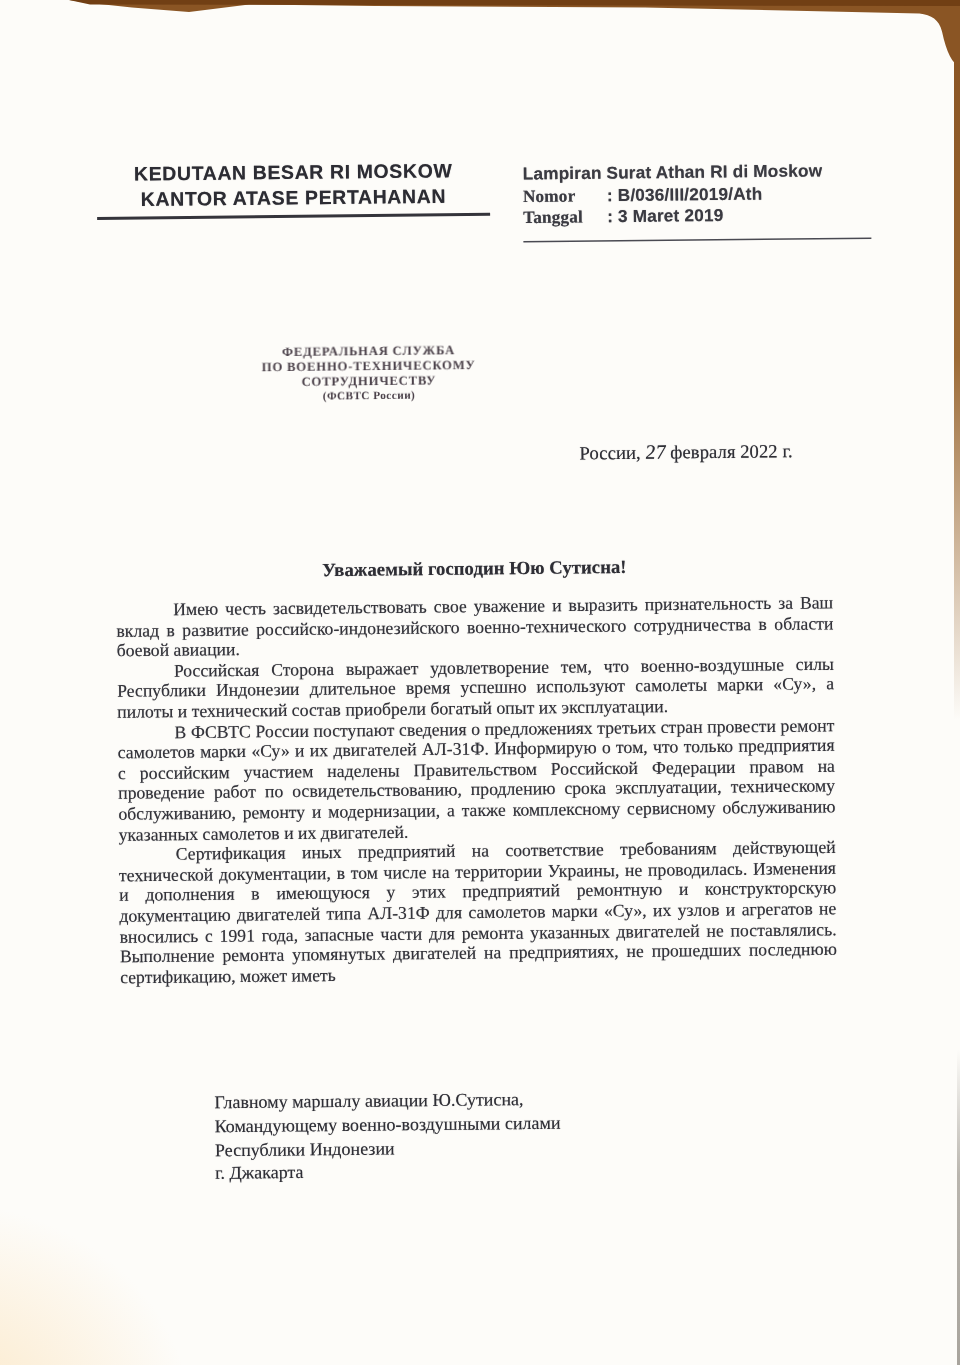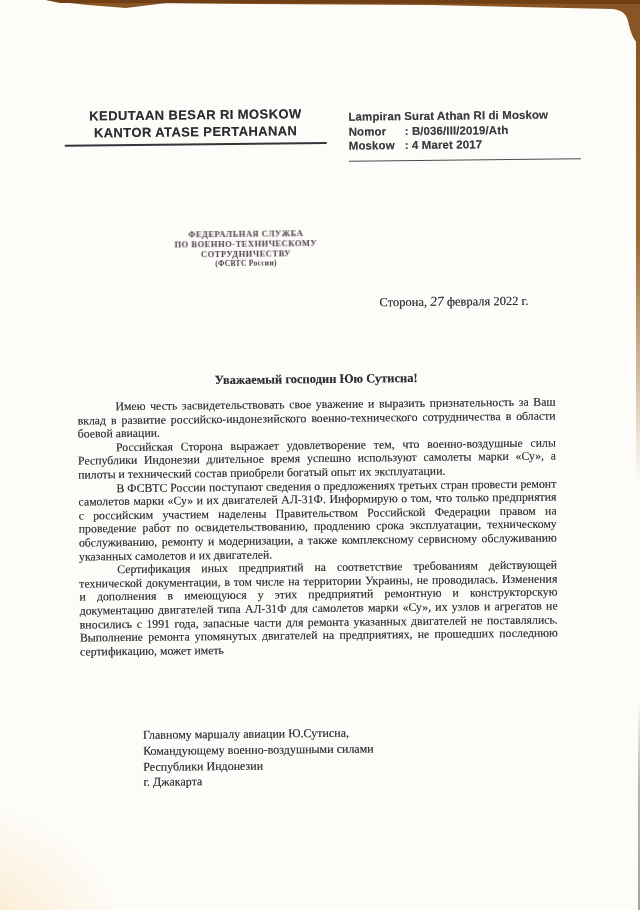--- a/index.html
+++ b/index.html
@@ -38,21 +38,21 @@
     font-size:13px;line-height:16.5px;letter-spacing:0.4px;color:#2c2c33;
   }
   .lh-underline{height:2px;background:#34343b;width:262px;margin:3px auto 0;}
 
   
   .annotation{
     position:absolute;left:352px;top:110px;width:240px;
     font-family:"Liberation Sans", sans-serif;font-weight:bold;
     font-size:11.5px;line-height:14.5px;color:#3b3b42;letter-spacing:0.1px;
   }
-  .annotation .lbl{display:inline-block;width:56px;}
+  .annotation .lbl{display:inline-block;width:56px;font-family:Liberation Serif, serif;}
   .an-underline{height:1.5px;background:#4a4a52;width:232px;margin-top:7px;}
 
   
   .stamp{
     position:absolute;left:150px;top:228px;width:196px;text-align:center;
     font-family:"Liberation Serif", serif;font-weight:bold;
     font-size:8.5px;line-height:10px;letter-spacing:0.5px;color:#4a4049;
     filter:blur(0.25px);
   }
   .stamp .small{font-size:7.5px;letter-spacing:0.3px;}
@@ -101,34 +101,34 @@
     <div>KANTOR ATASE PERTAHANAN</div>
     <div class="lh-underline"></div>
   </div>
 
   <div class="annotation fuzz">
     <div>Lampiran Surat Athan RI di Moskow</div>
     <div>
       <span class="lbl">Nomor</span><span>: B/036/III/2019/Ath</span>
     </div>
     <div>
-      <span class="lbl">Moskow</span><span>: 4 Maret 2017</span>
+      <span class="lbl">Tanggal</span><span>: 3 Maret 2019</span>
     </div>
     <div class="an-underline"></div>
   </div>
 
   <div class="stamp">
     <div>ФЕДЕРАЛЬНАЯ СЛУЖБА</div>
     <div>ПО ВОЕННО-ТЕХНИЧЕСКОМУ</div>
     <div>СОТРУДНИЧЕСТВУ</div>
     <div class="small">(ФСВТС России)</div>
   </div>
 
   <div class="dateline fuzz">
-    <span>Сторона,</span>
+    <span>России,</span>
     <span class="day">27</span>
     <span>февраля 2022 г.</span>
   </div>
 
   <div class="salutation fuzz">Уважаемый господин Юю Сутисна!</div>
 
   <div class="body-text fuzz">
     <p>Имею честь засвидетельствовать свое уважение и выразить признательность за Ваш вклад в развитие российско-индонезийского военно-технического сотрудничества в области боевой авиации.</p>
     <p>Российская Сторона выражает удовлетворение тем, что военно-воздушные силы Республики Индонезии длительное время успешно используют самолеты марки «Су», а пилоты и технический состав приобрели богатый опыт их эксплуатации.</p>
     <p>В ФСВТС России поступают сведения о предложениях третьих стран провести ремонт самолетов марки «Су» и их двигателей АЛ-31Ф. Информирую о том, что только предприятия с российским участием наделены Правительством Российской Федерации правом на проведение работ по освидетельствованию, продлению срока эксплуатации, техническому обслуживанию, ремонту и модернизации, а также комплексному сервисному обслуживанию указанных самолетов и их двигателей.</p>

